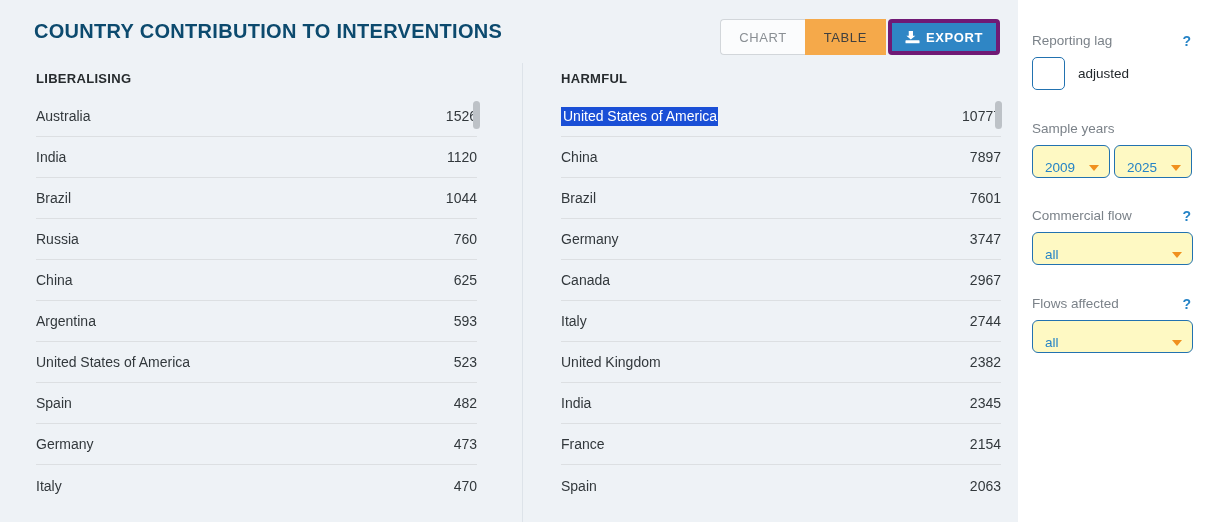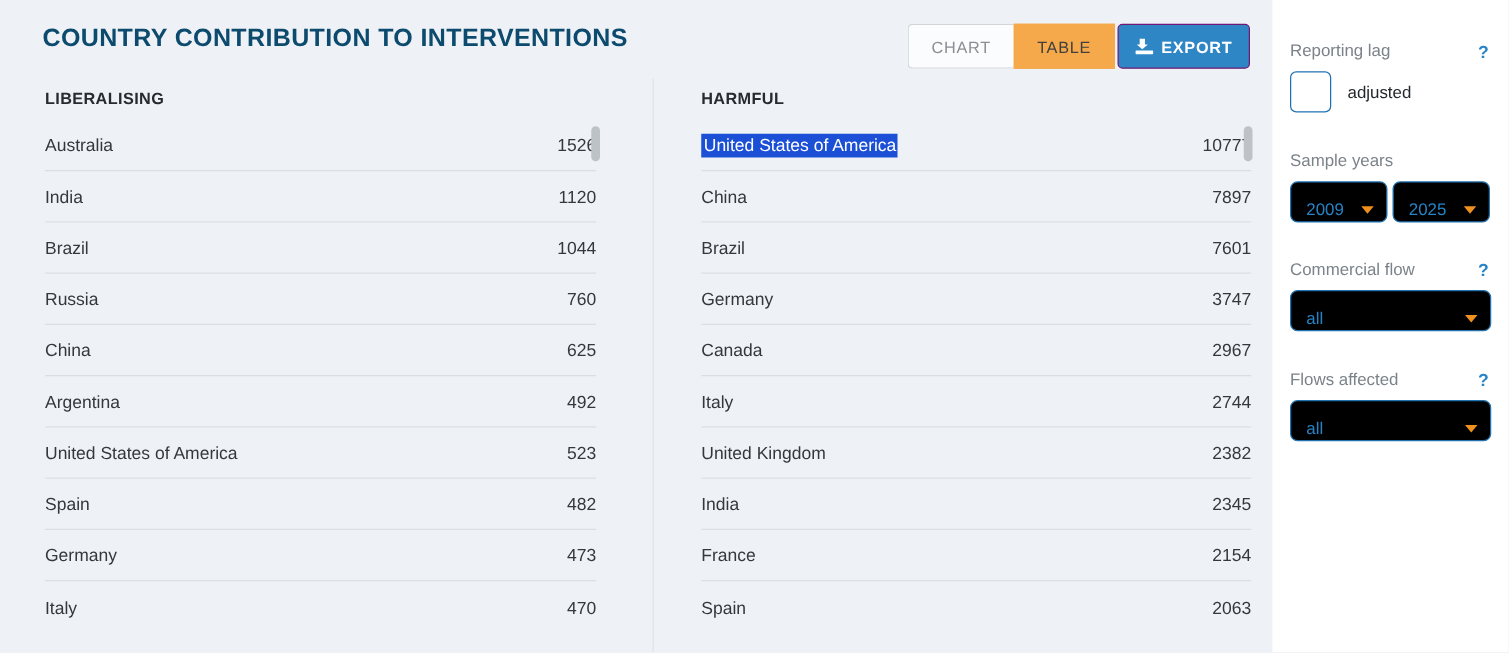--- a/index.html
+++ b/index.html
@@ -63,21 +63,21 @@
     border-radius: 4px 0 0 4px;
   }
   .btn-table {
     background: #f5a94a;
     color: #404040;
     border: 1px solid #f5a94a;
   }
   .btn-export {
     background: #2f86c5;
     color: #ffffff;
-    border: 1px solid #701a75;
+    border: 4px solid #701a75;
     border-radius: 4px;
     margin-left: 2px;
     font-weight: bold;
     gap: 6px;
     padding: 0 13px;
   }
   .export-icon { display: flex; align-items: center; }
 
   
   .columns {
@@ -191,21 +191,21 @@
   .checkbox-label {
     font-size: 13.5px;
     color: #23282c;
   }
 
   .select {
     position: relative;
     height: 33px;
     border: 1px solid #2272b0;
     border-radius: 6px;
-    background: #000000;
+    background: #fef9c3;
     display: flex;
     align-items: center;
     padding: 12px 9px 0 12px;
     cursor: pointer;
     color: #2583c6;
     font-size: 13.5px;
   }
   .select .caret {
     position: absolute;
     right: 10px;
@@ -261,21 +261,21 @@
             <div class="row">
               <span class="row-name">Russia</span>
               <span class="row-value">760</span>
             </div>
             <div class="row">
               <span class="row-name">China</span>
               <span class="row-value">625</span>
             </div>
             <div class="row">
               <span class="row-name">Argentina</span>
-              <span class="row-value">492</span>
+              <span class="row-value">593</span>
             </div>
             <div class="row">
               <span class="row-name">United States of America</span>
               <span class="row-value">523</span>
             </div>
             <div class="row">
               <span class="row-name">Spain</span>
               <span class="row-value">482</span>
             </div>
             <div class="row">

